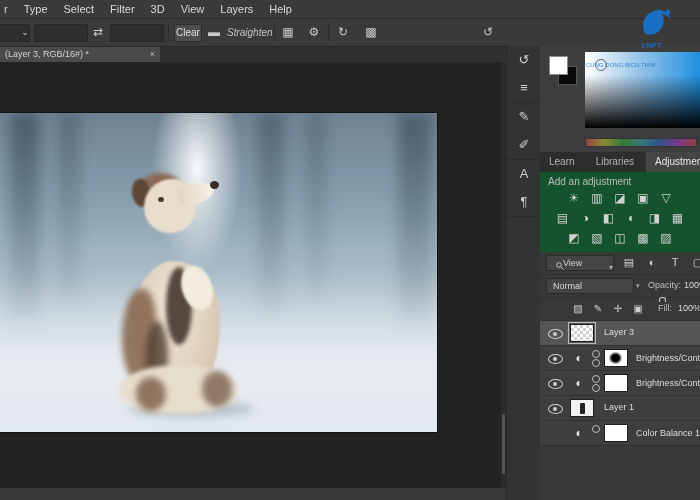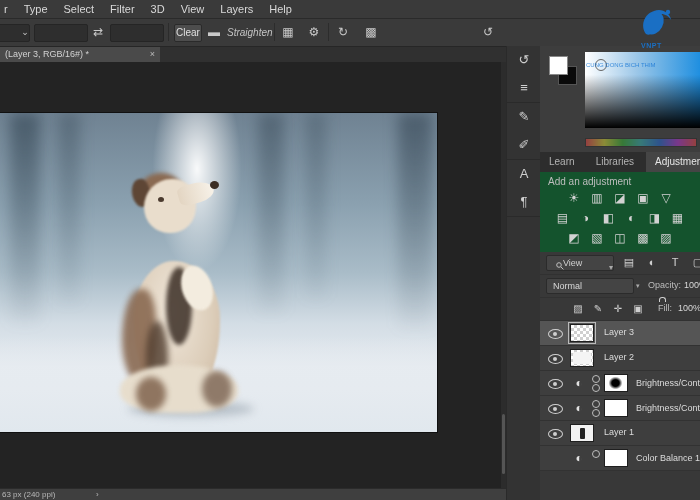--- a/index.html
+++ b/index.html
@@ -275,44 +275,37 @@
         <span class="fill-val">100%</span>
       </div>
 
       <div class="layer-row selected">
         <span class="eye"></span>
         <span class="thumb sel" style="left:30px;"></span>
         <span class="lname" style="left:64px;">Layer 3</span>
       </div>
       <div class="layer-row">
         <span class="eye"></span>
-        <span class="thumb" style="left:30px;">
-            <span class="blob"></span>
-          </span>
-        <span class="lname" style="left:64px;">Layer 2</span>
+        <span class="adjbadge">◐</span>
+        <span class="linkic">
+            <i></i>
+            <i></i>
+          </span>
+        <span class="mask">
+            <span class="spot"></span>
+          </span>
+        <span class="lname adj">Brightness/Contras</span>
       </div>
       <div class="layer-row">
         <span class="eye"></span>
         <span class="adjbadge">◐</span>
         <span class="linkic">
             <i></i>
             <i></i>
           </span>
-        <span class="mask">
-            <span class="spot"></span>
-          </span>
-        <span class="lname adj">Brightness/Contras</span>
-      </div>
-      <div class="layer-row">
-        <span class="eye"></span>
-        <span class="adjbadge">◐</span>
-        <span class="linkic">
-            <i></i>
-            <i></i>
-          </span>
         <span class="mask"></span>
         <span class="lname adj">Brightness/Contras</span>
       </div>
       <div class="layer-row">
         <span class="eye"></span>
         <span class="thumb" style="left:30px;background:#f2f2f2;">
             <span class="mark"></span>
           </span>
         <span class="lname" style="left:64px;">Layer 1</span>
       </div>
@@ -322,24 +315,20 @@
         <span class="linkic">
             <i></i>
           </span>
         <span class="mask"></span>
         <span class="lname adj">Color Balance 1</span>
       </div>
 
     </div>
   </div>
 
-  <div class="statusbar">
-    <span class="status-text">63 px (240 ppi)</span>
-    <span class="status-chev">›</span>
-  </div>
 
   <svg class="wm-logo" viewBox="0 0 44 40">
     <path d="M14 30 C8 22 12 10 22 7 C30 4 38 9 39 16 C36 10 28 8 23 12 C17 16 16 24 20 29 C18 31 16 31 14 30 Z" fill="#1a6fc4"></path>
     <ellipse cx="22" cy="19" rx="9" ry="12" fill="#1a6fc4" transform="rotate(28 22 19)"></ellipse>
     <circle cx="36" cy="8" r="2.2" fill="#1a6fc4"></circle>
   </svg>
   <div class="wm-text">VNPT</div>
   <div class="wm-line">CUNG DONG BICH THIM</div>
 
 </div>

